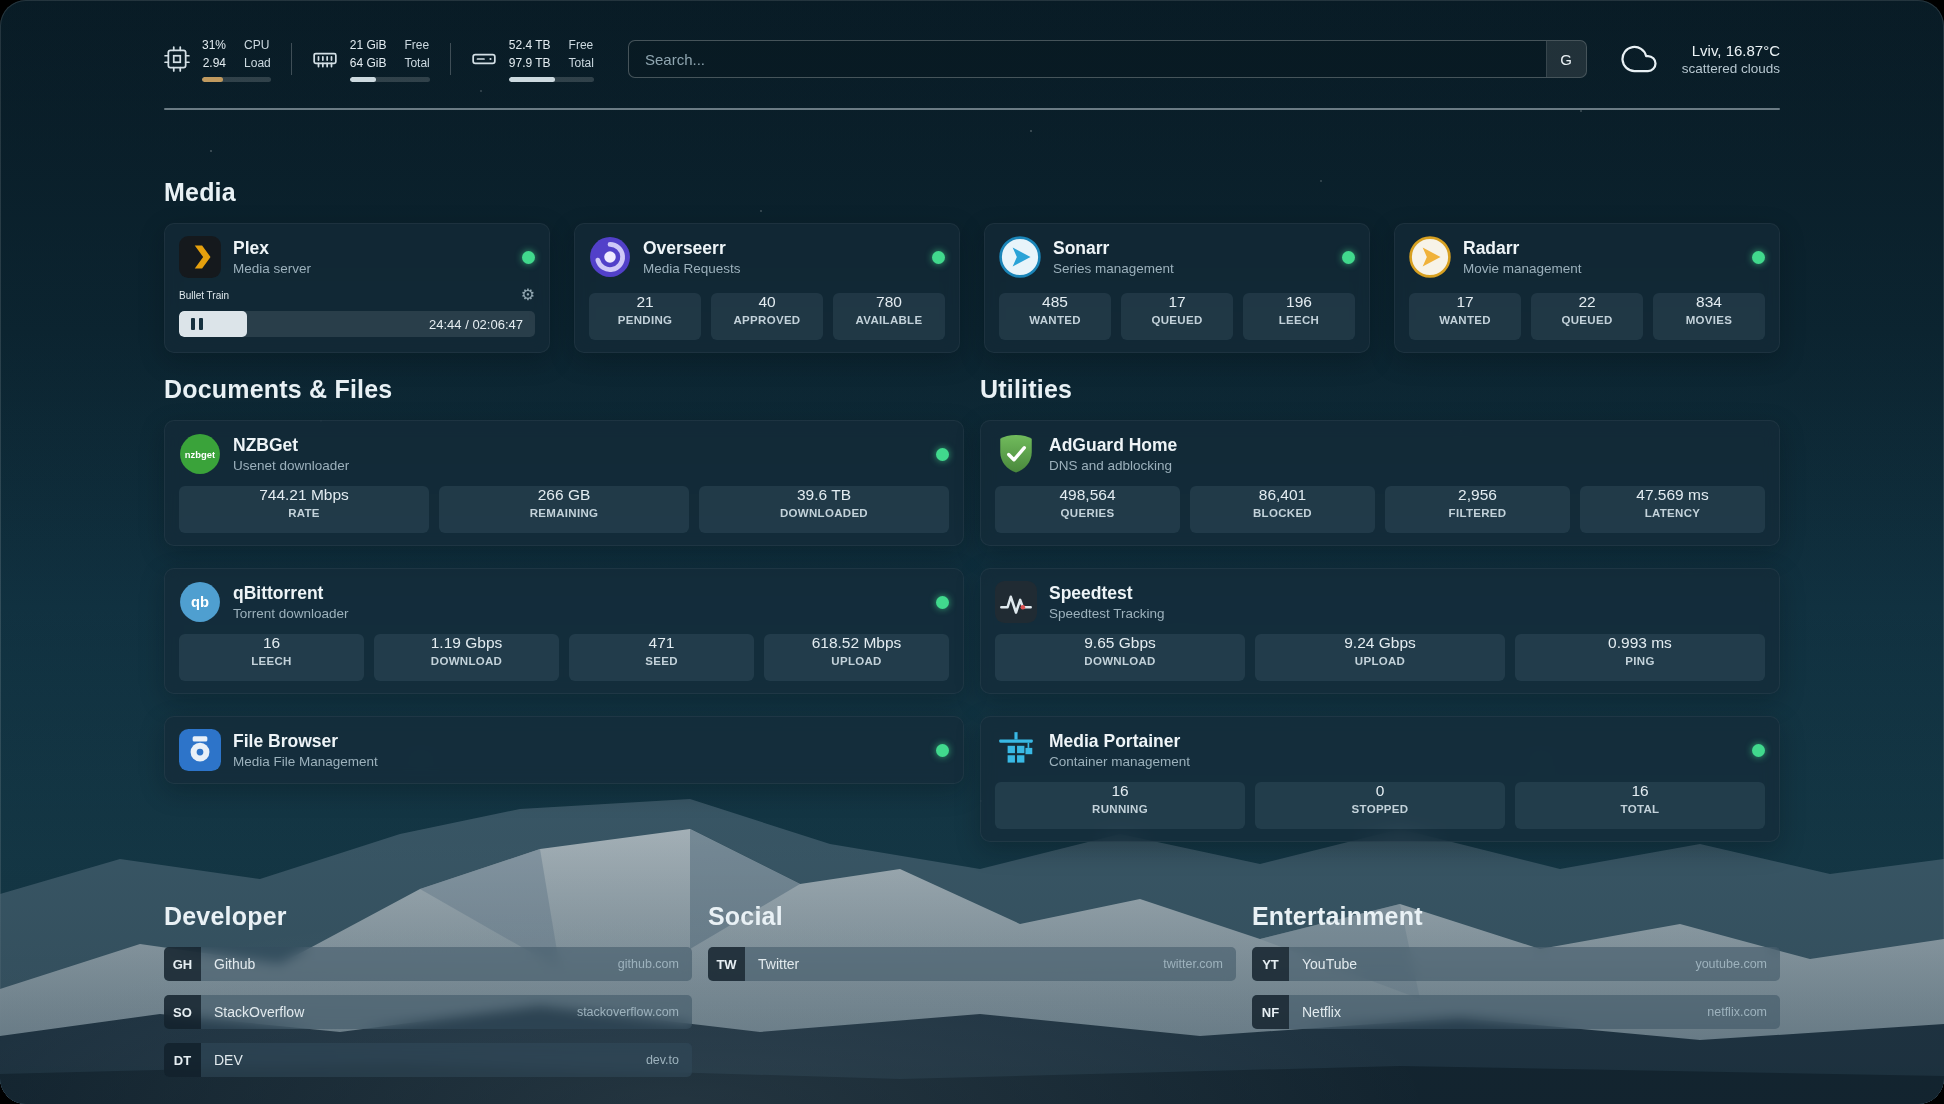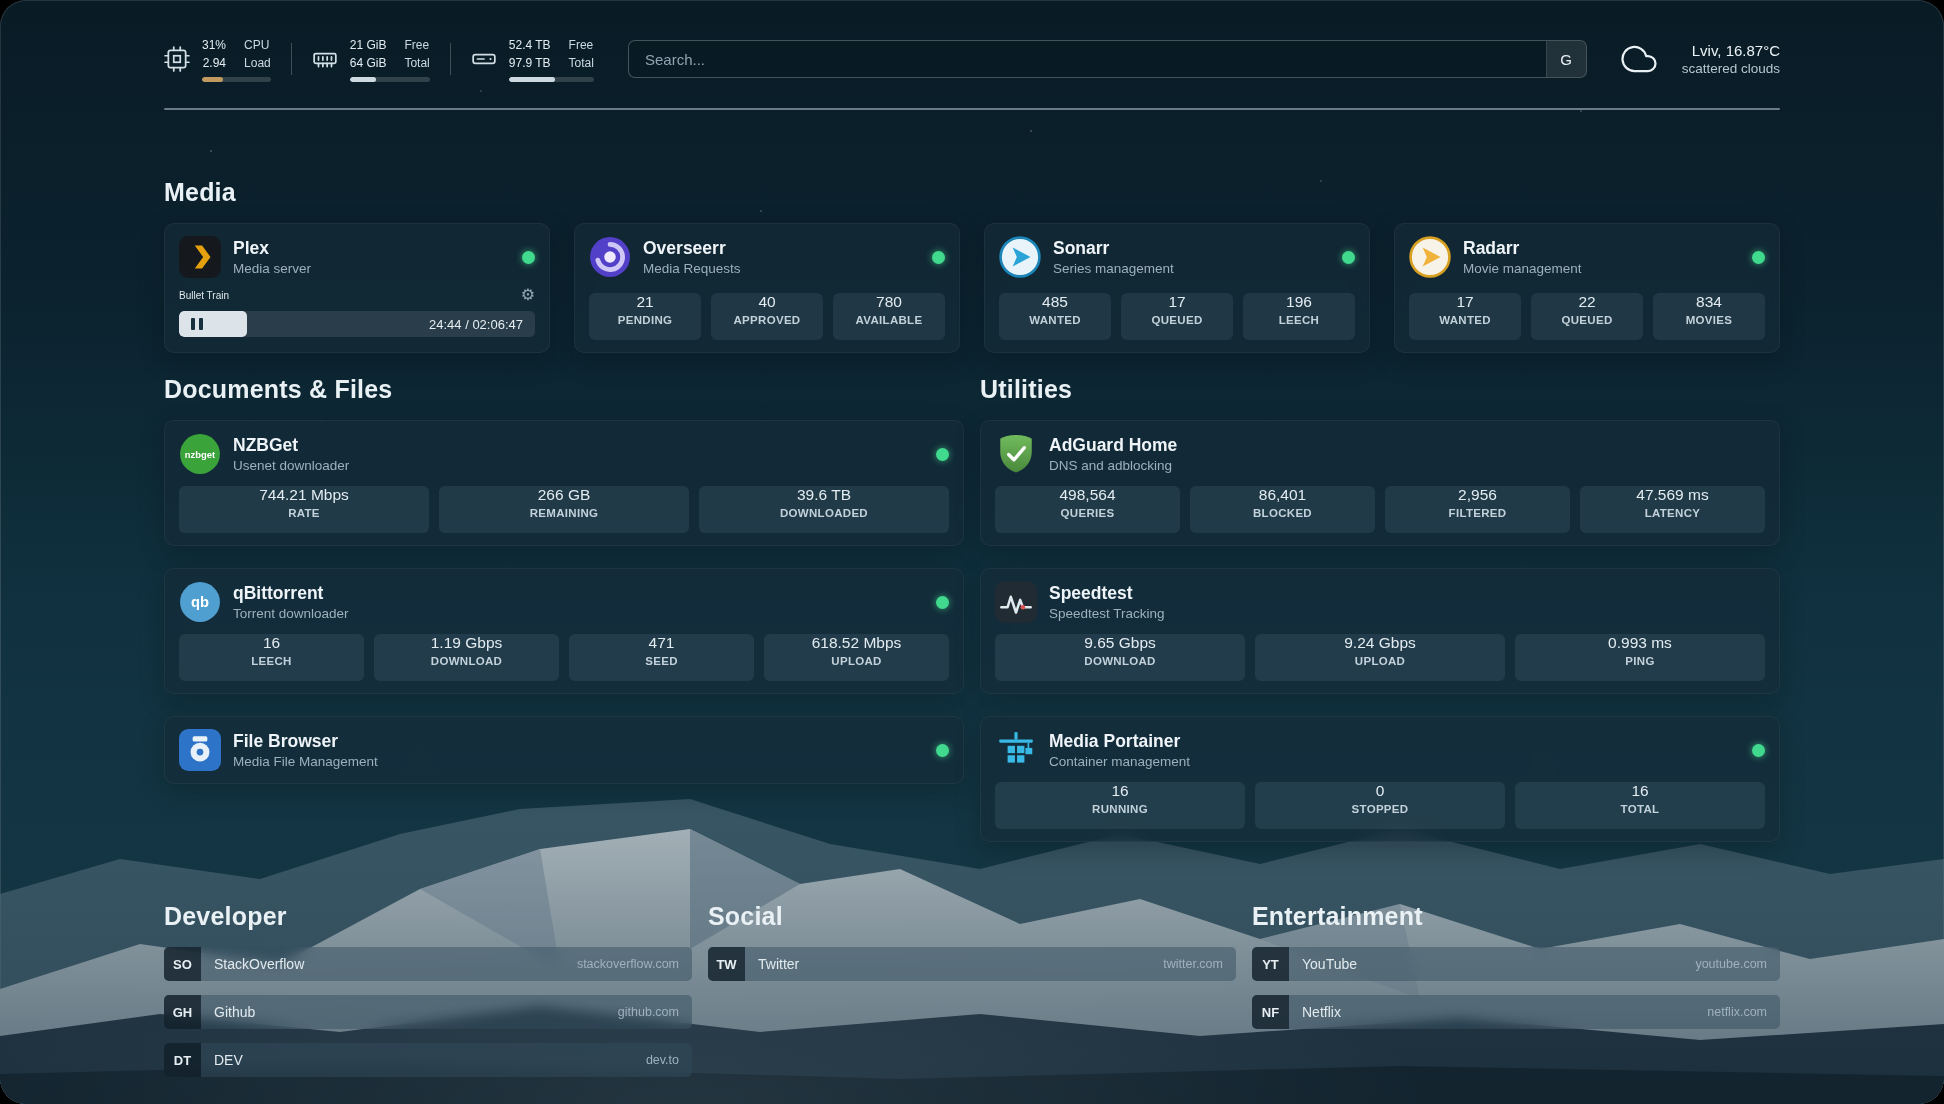--- a/index.html
+++ b/index.html
@@ -569,28 +569,28 @@
         </div>
       </div>
     </div>
 
     <div class="bookmarks">
 
       <div class="bm-col">
         <h2 class="section-title">Developer</h2>
         <div class="bm-list">
           <a class="bm-row">
+            <span class="bm-abbr">GH</span>
+            <span class="bm-name">Github</span>
+            <span class="bm-url">github.com</span>
+          </a>
+          <a class="bm-row">
             <span class="bm-abbr">SO</span>
             <span class="bm-name">StackOverflow</span>
             <span class="bm-url">stackoverflow.com</span>
-          </a>
-          <a class="bm-row">
-            <span class="bm-abbr">GH</span>
-            <span class="bm-name">Github</span>
-            <span class="bm-url">github.com</span>
           </a>
           <a class="bm-row">
             <span class="bm-abbr">DT</span>
             <span class="bm-name">DEV</span>
             <span class="bm-url">dev.to</span>
           </a>
         </div>
       </div>
 
       <div class="bm-col">

